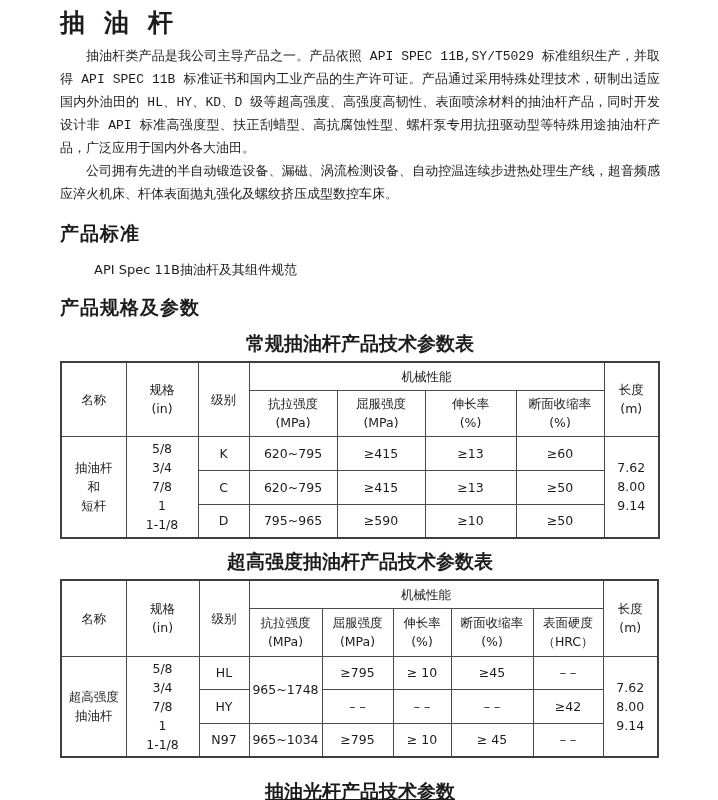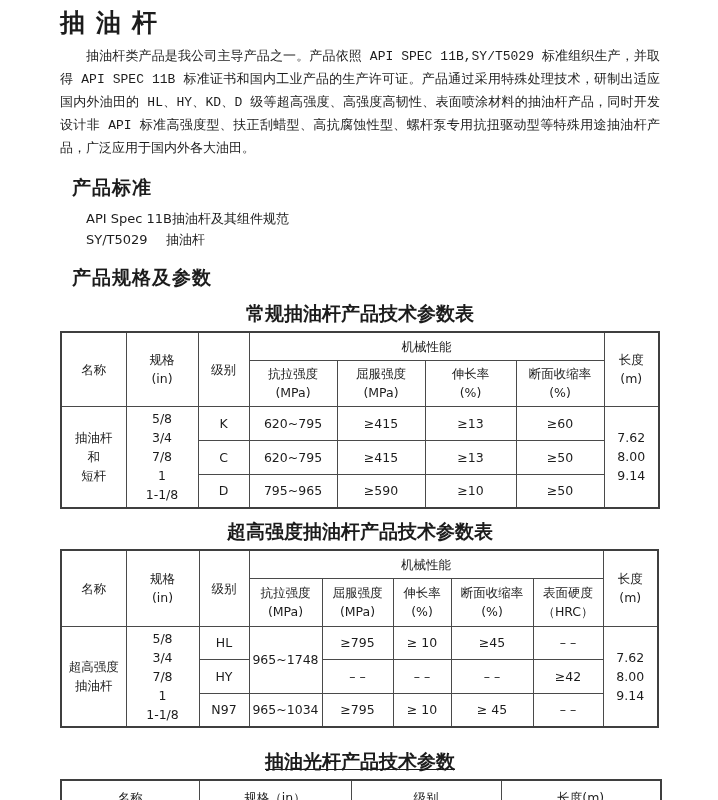--- a/index.html
+++ b/index.html
@@ -7,38 +7,38 @@
   body {
     width: 718px; height: 800px;
     background: #ffffff;
     color: #1c1c1c;
     font-family: "DejaVu Sans", "Liberation Sans", sans-serif;
     overflow: hidden;
   }
   .content { padding: 6px 58px 0 60px; width: 718px; }
 
   .page-title {
-    font-family: Liberation Sans, sans-serif;
+    font-family: Liberation Mono, monospace;
     font-size: 25px; font-weight: bold;
     letter-spacing: 2px;
     margin: 0 0 6px 0;
   }
   .body-text {
     font-size: 13px; line-height: 23px;
     text-align: justify; text-indent: 2em;
     margin: 0;
     font-family: Liberation Mono, monospace;
   }
   .section-heading {
     font-family: "DejaVu Serif", "Liberation Serif", serif;
     font-size: 19px; font-weight: bold;
     letter-spacing: 1px;
-    margin: 15px 0 7px 12px;
-  }
-  .standards { font-size: 13px; line-height: 21px; padding-left: 22px; margin: 4px; }
+    margin: 15px 0 7px 0;
+  }
+  .standards { font-size: 13px; line-height: 21px; padding-left: 22px; margin: 12px; }
   .std-row { display: flex; }
   .std-code { display: inline-block; min-width: 80px; }
   .std-name { display: inline-block; }
 
   .table-title {
     font-family: "DejaVu Serif", "Liberation Serif", serif;
     font-size: 19px; font-weight: bold;
     text-align: center;
     margin: 10px 0 4px 0;
   }
@@ -70,31 +70,28 @@
   .t3 thead tr { height: 36px; }
 </style>
 </head>
 <body>
 
 <div class="content">
 
   <h1 class="page-title">抽 油 杆</h1>
 
   <p class="body-text">抽油杆类产品是我公司主导产品之一。产品依照 API SPEC 11B,SY/T5029 标准组织生产，并取得 API SPEC 11B 标准证书和国内工业产品的生产许可证。产品通过采用特殊处理技术，研制出适应国内外油田的 HL、HY、KD、D 级等超高强度、高强度高韧性、表面喷涂材料的抽油杆产品，同时开发设计非 API 标准高强度型、扶正刮蜡型、高抗腐蚀性型、螺杆泵专用抗扭驱动型等特殊用途抽油杆产品，广泛应用于国内外各大油田。</p>
+  <p class="body-text">公司拥有先进的半自动锻造设备、漏磁、涡流检测设备、自动控温连续步进热处理生产线，超音频感应淬火机床、杆体表面抛丸强化及螺纹挤压成型数控车床。</p>
 
   <h2 class="section-heading">产品标准</h2>
 
   <div class="standards">
     <div class="std-row">
       <span class="std-code">API Spec 11B</span>
       <span class="std-name">抽油杆及其组件规范</span>
-    </div>
-    <div class="std-row">
-      <span class="std-code">SY/T5029</span>
-      <span class="std-name">抽油杆</span>
     </div>
   </div>
 
   <h2 class="section-heading">产品规格及参数</h2>
 
   <div class="table-title">常规抽油杆产品技术参数表</div>
 
   <table class="spec-table t1">
     <colgroup>
       <col style="width:65px">

